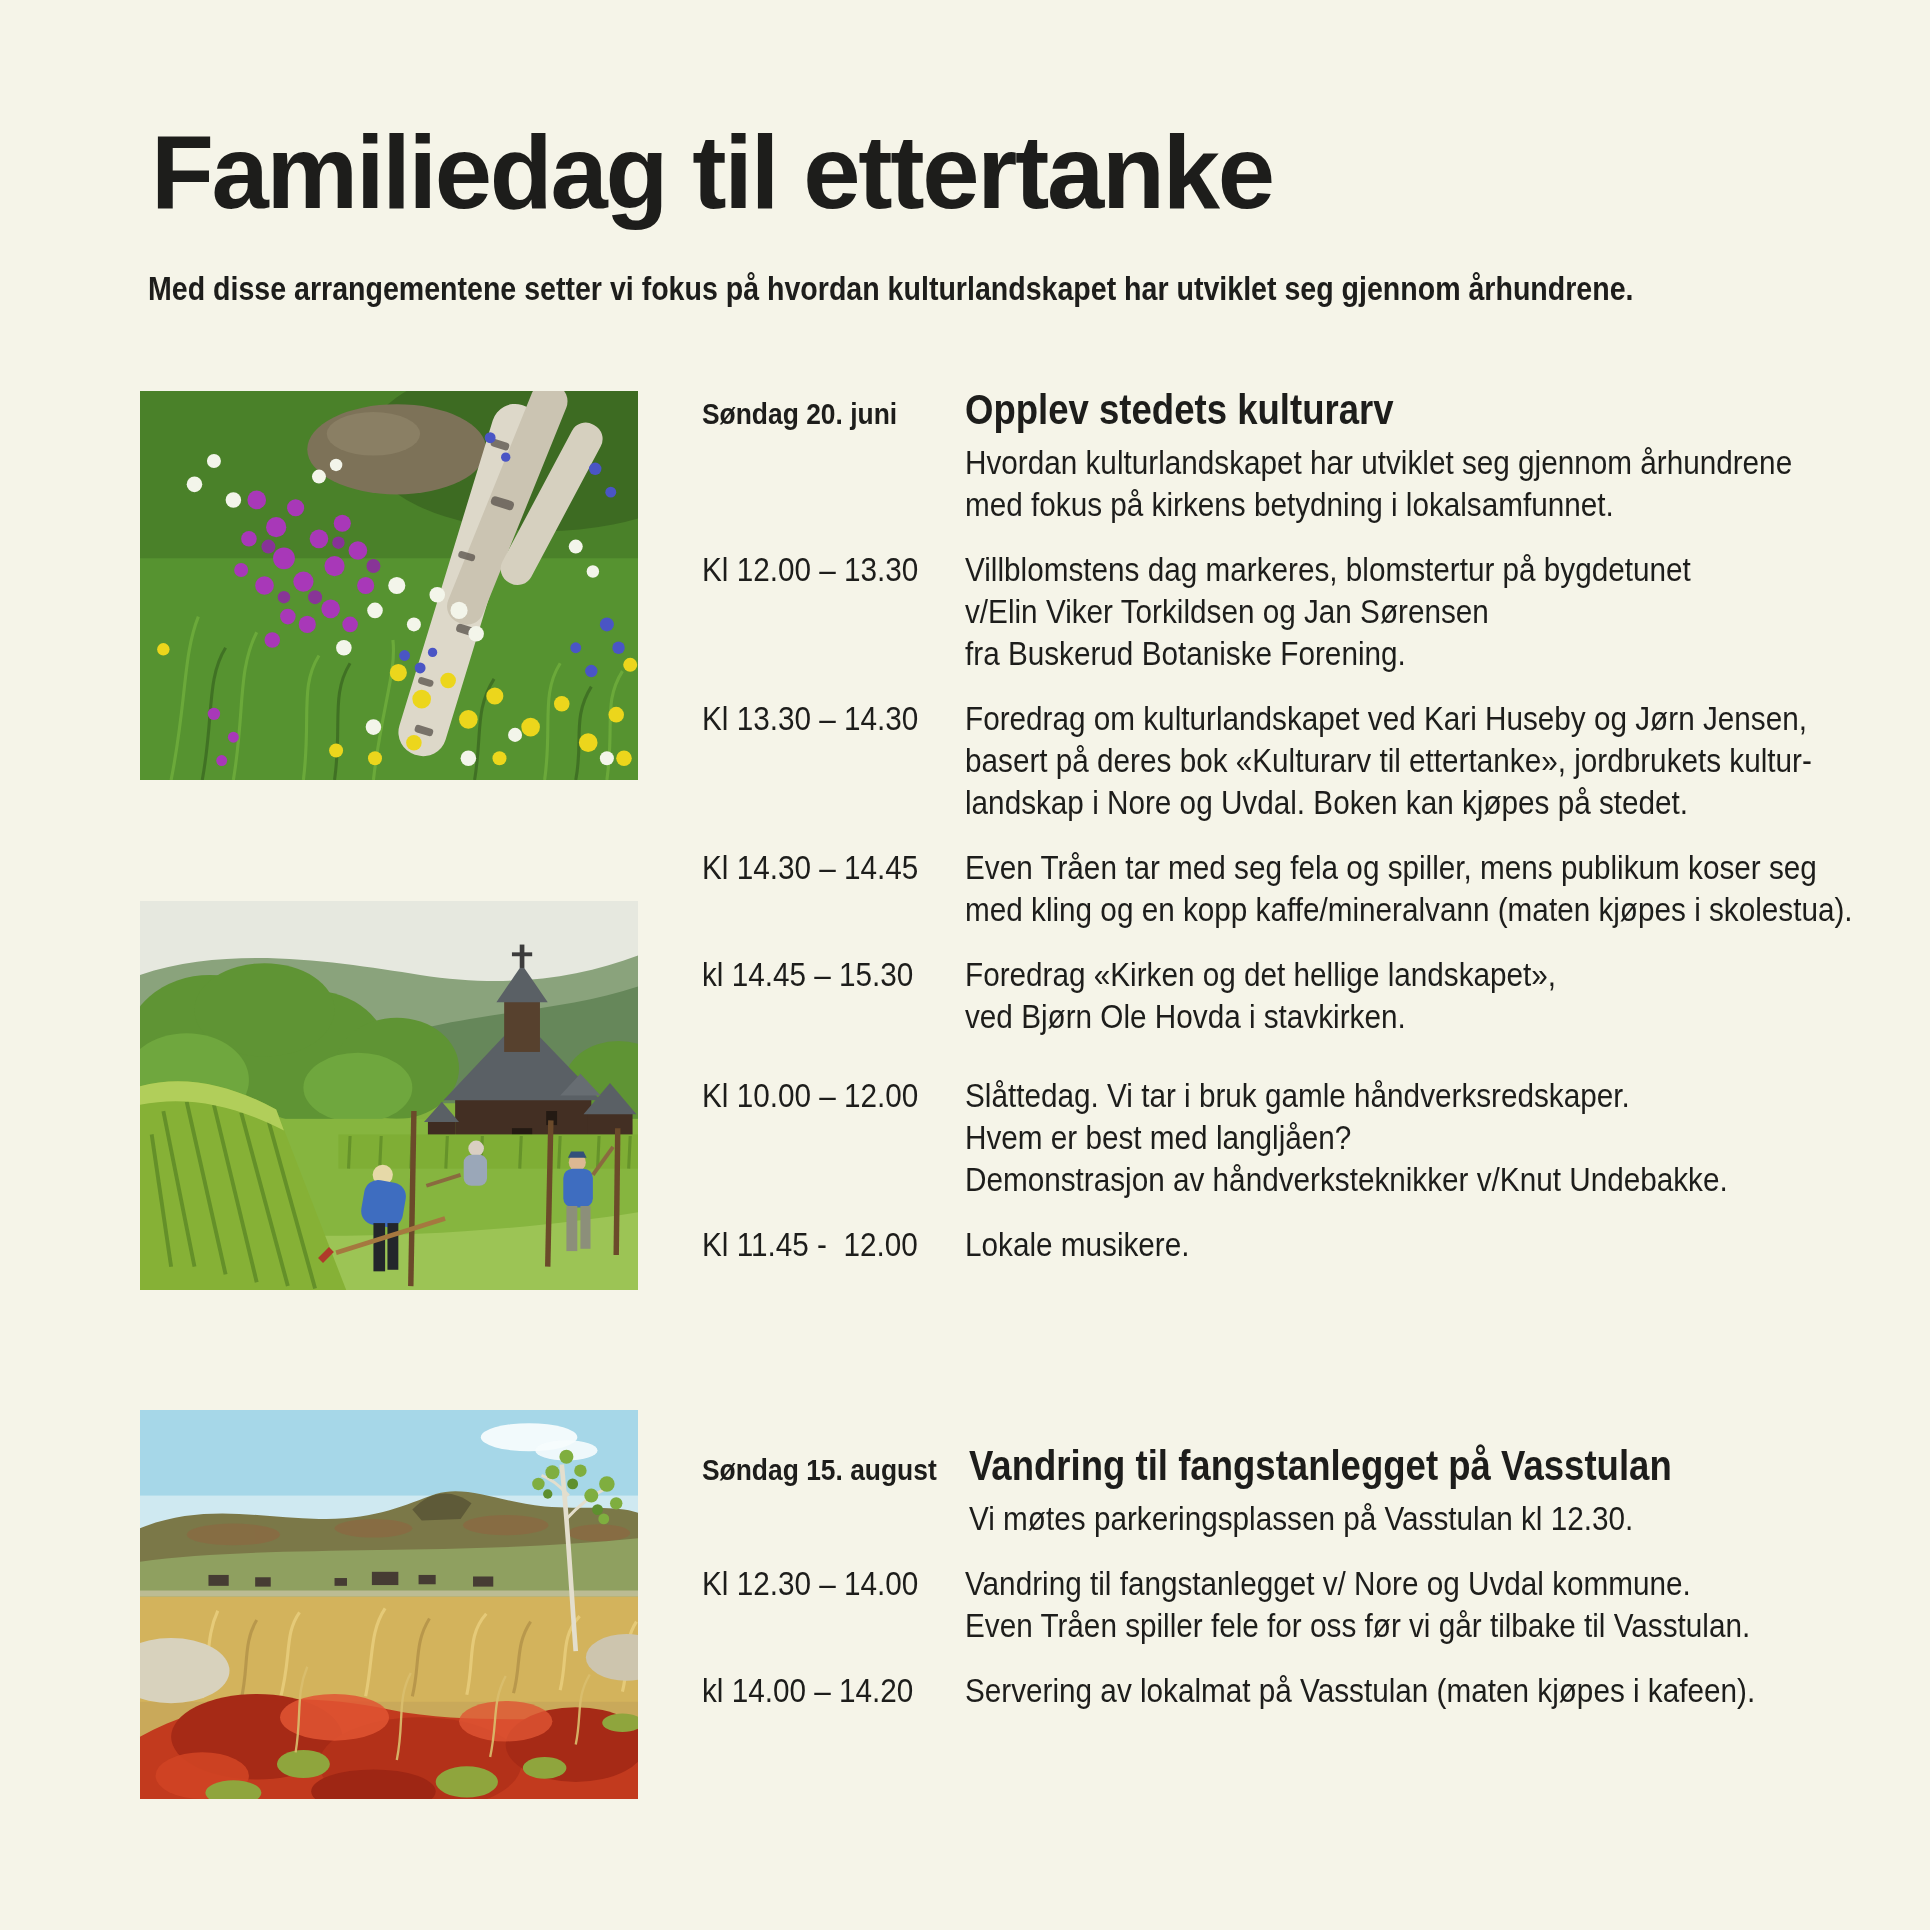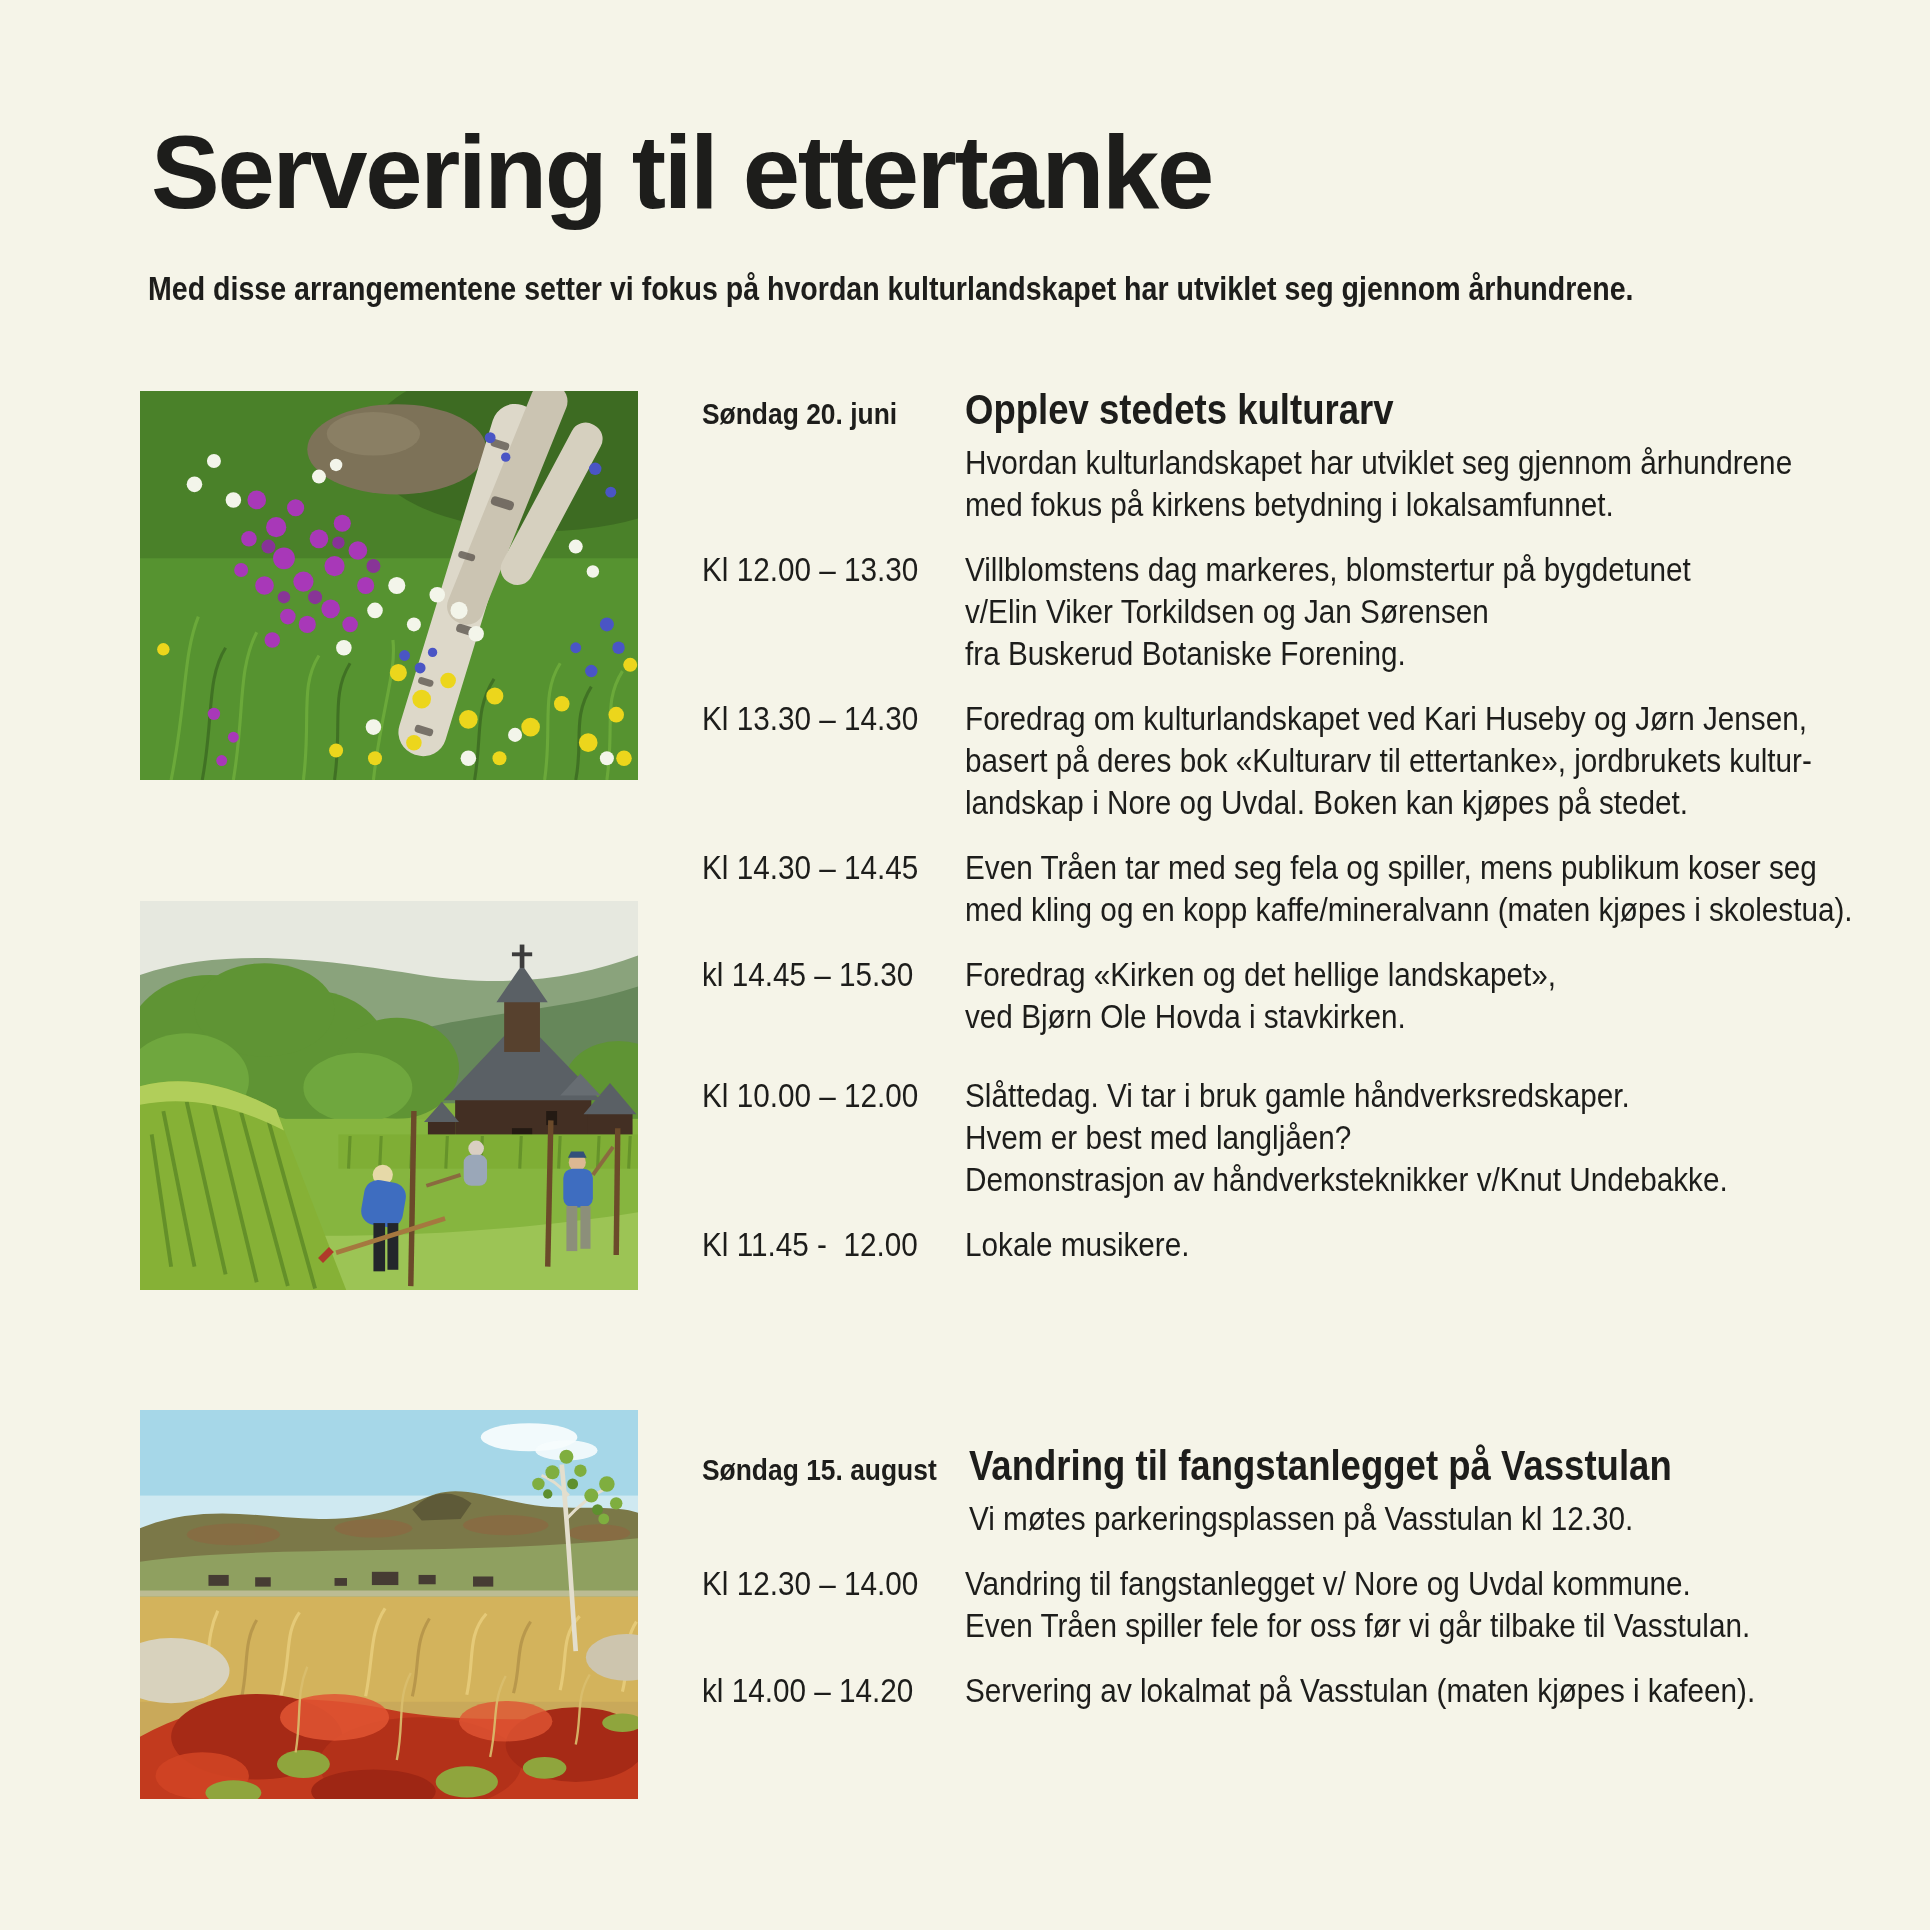--- a/index.html
+++ b/index.html
@@ -45,21 +45,21 @@
   .desc{
     font-size:33px;line-height:42px;white-space:pre;
     transform:scaleX(0.9);transform-origin:left top;
   }
 </style>
 </head>
 <body>
 
 <div class="page">
 
-  <h1 class="title">Servering til ettertanke</h1>
+  <h1 class="title">Familiedag til ettertanke</h1>
   <p class="subtitle">Med disse arrangementene setter vi fokus på hvordan kulturlandskapet har utviklet seg gjennom århundrene.</p>
 
   <div class="photo" style="top:391px">
     <svg viewBox="0 0 640 500" preserveAspectRatio="none">
       <rect width="640" height="500" fill="#569330"></rect>
       <rect width="640" height="215" fill="#4a8129"></rect>
       <ellipse cx="520" cy="70" rx="230" ry="110" fill="#3d6b22"></ellipse>
       <ellipse cx="330" cy="75" rx="115" ry="58" fill="#7d7258"></ellipse>
       <ellipse cx="300" cy="55" rx="60" ry="28" fill="#8a7f64"></ellipse>
       <g stroke="#6fae3c" stroke-width="4" fill="none" opacity="0.85">

